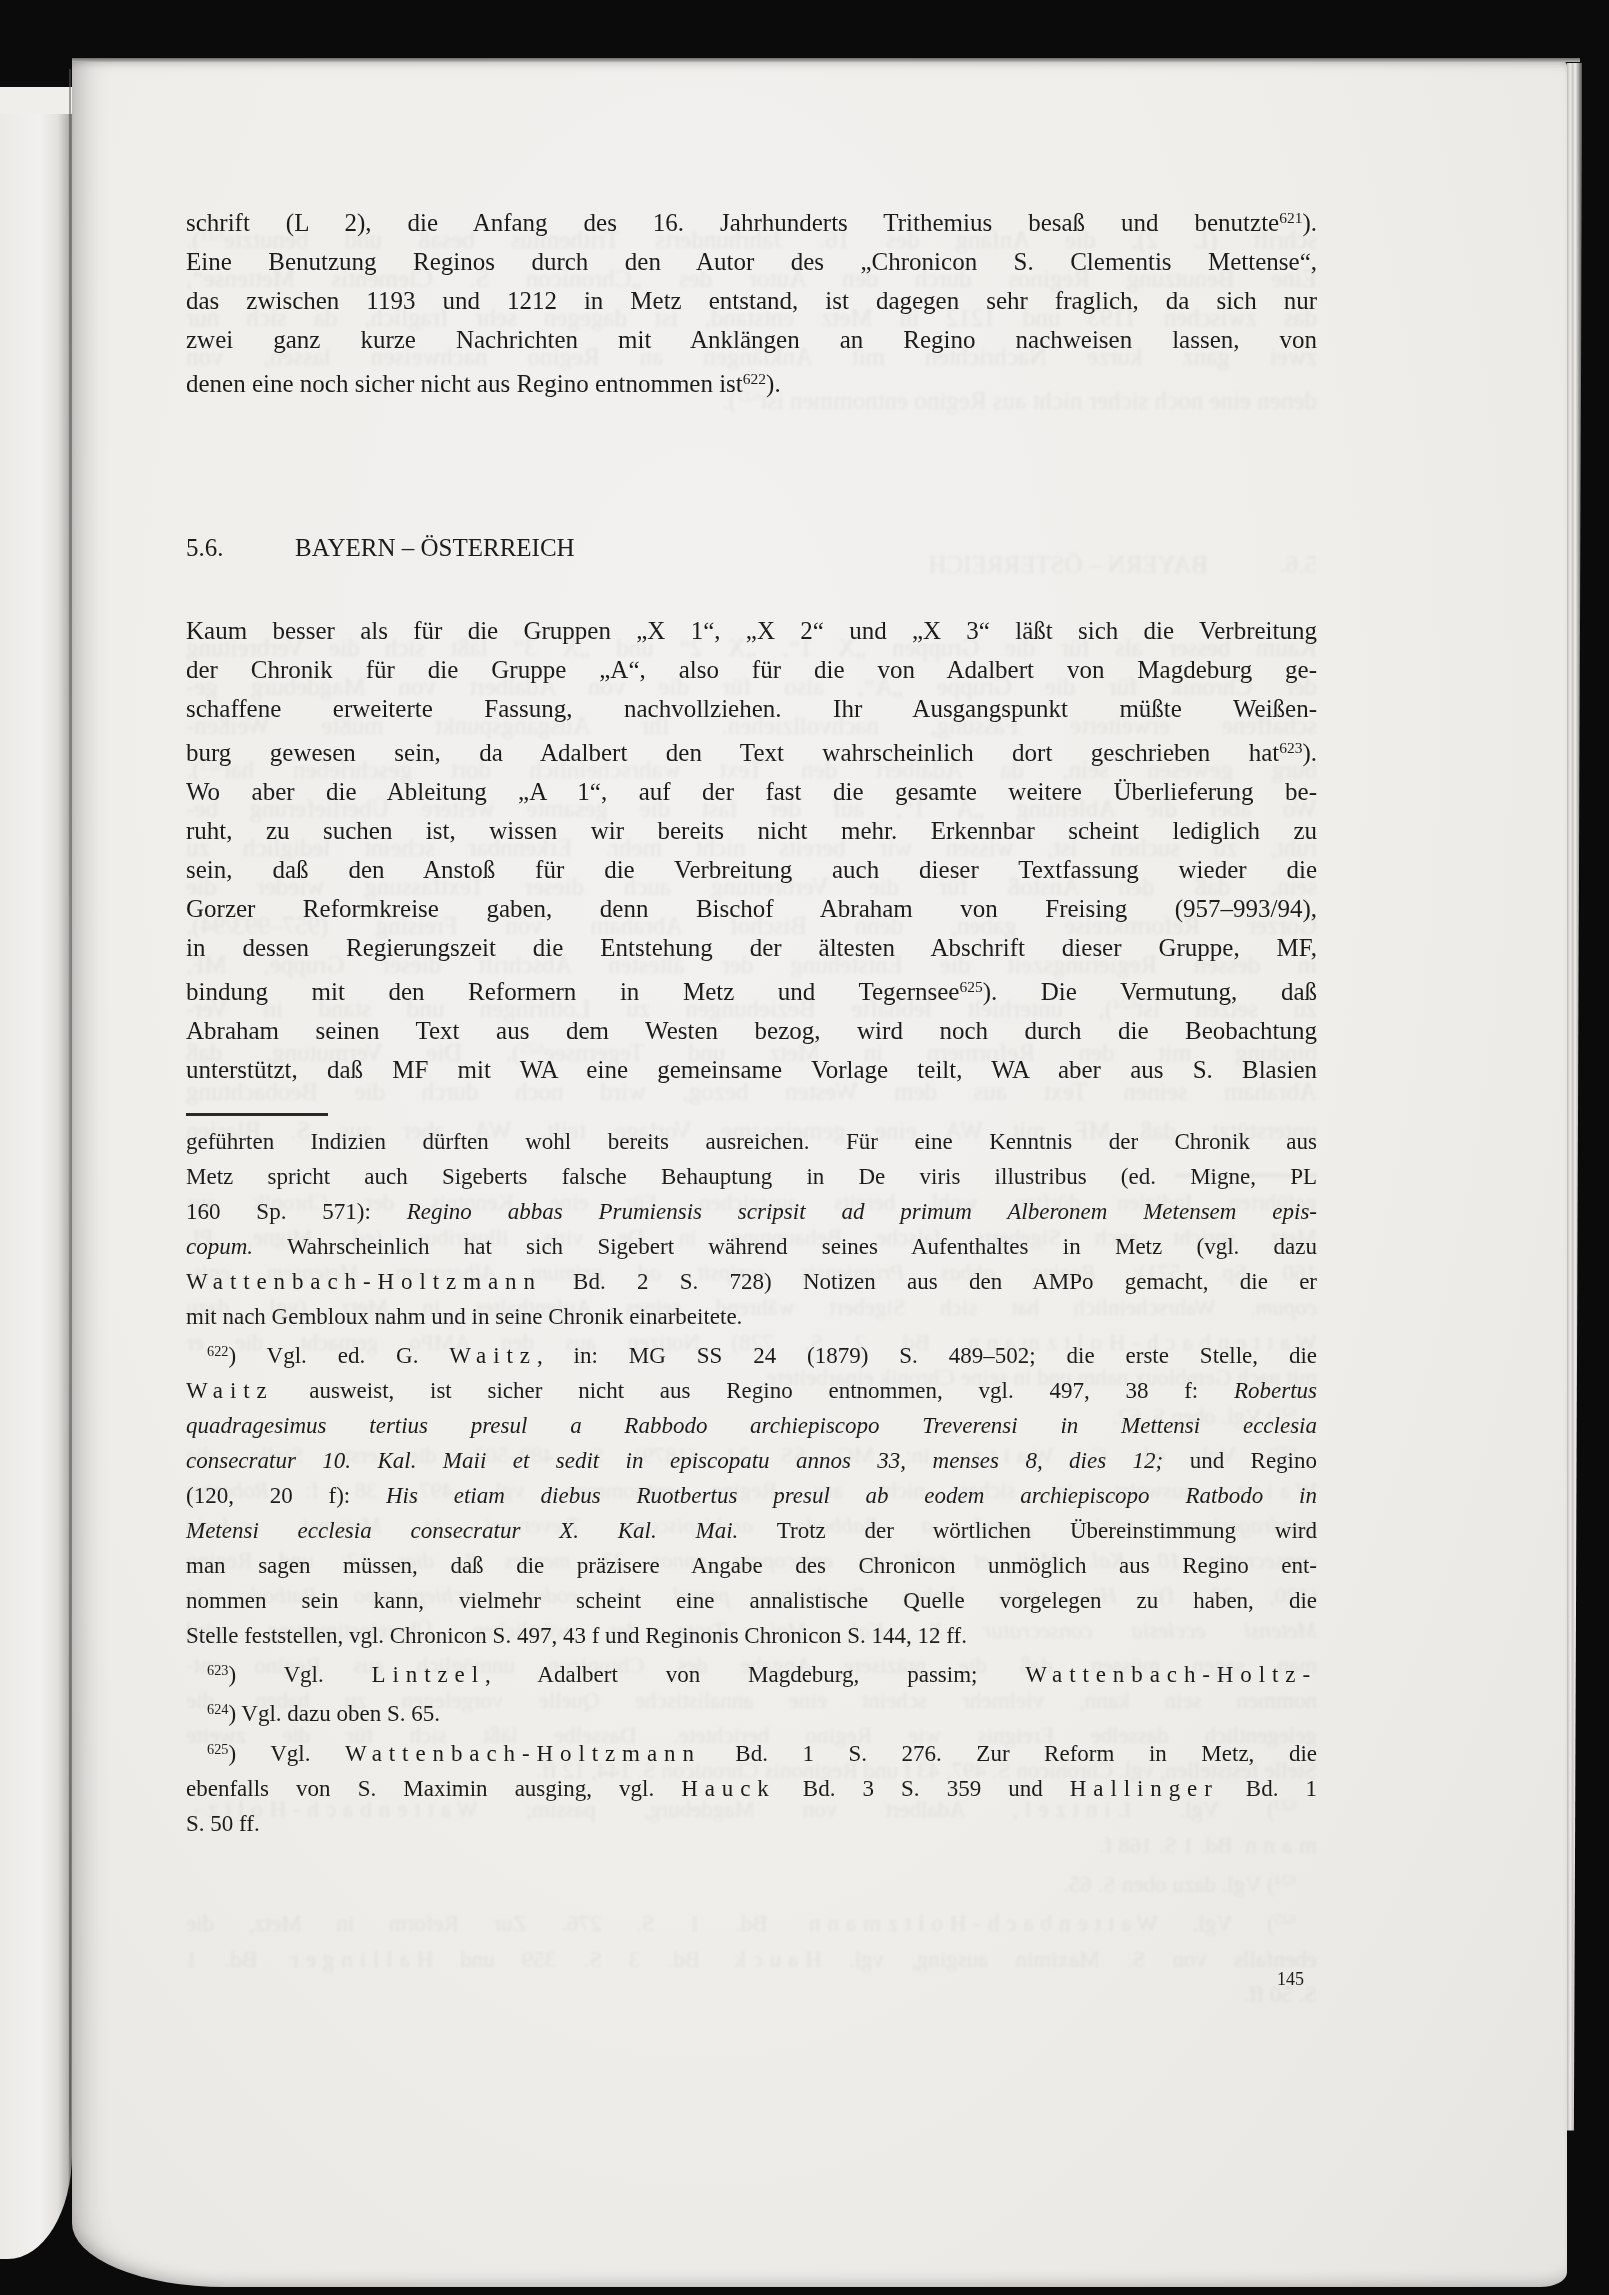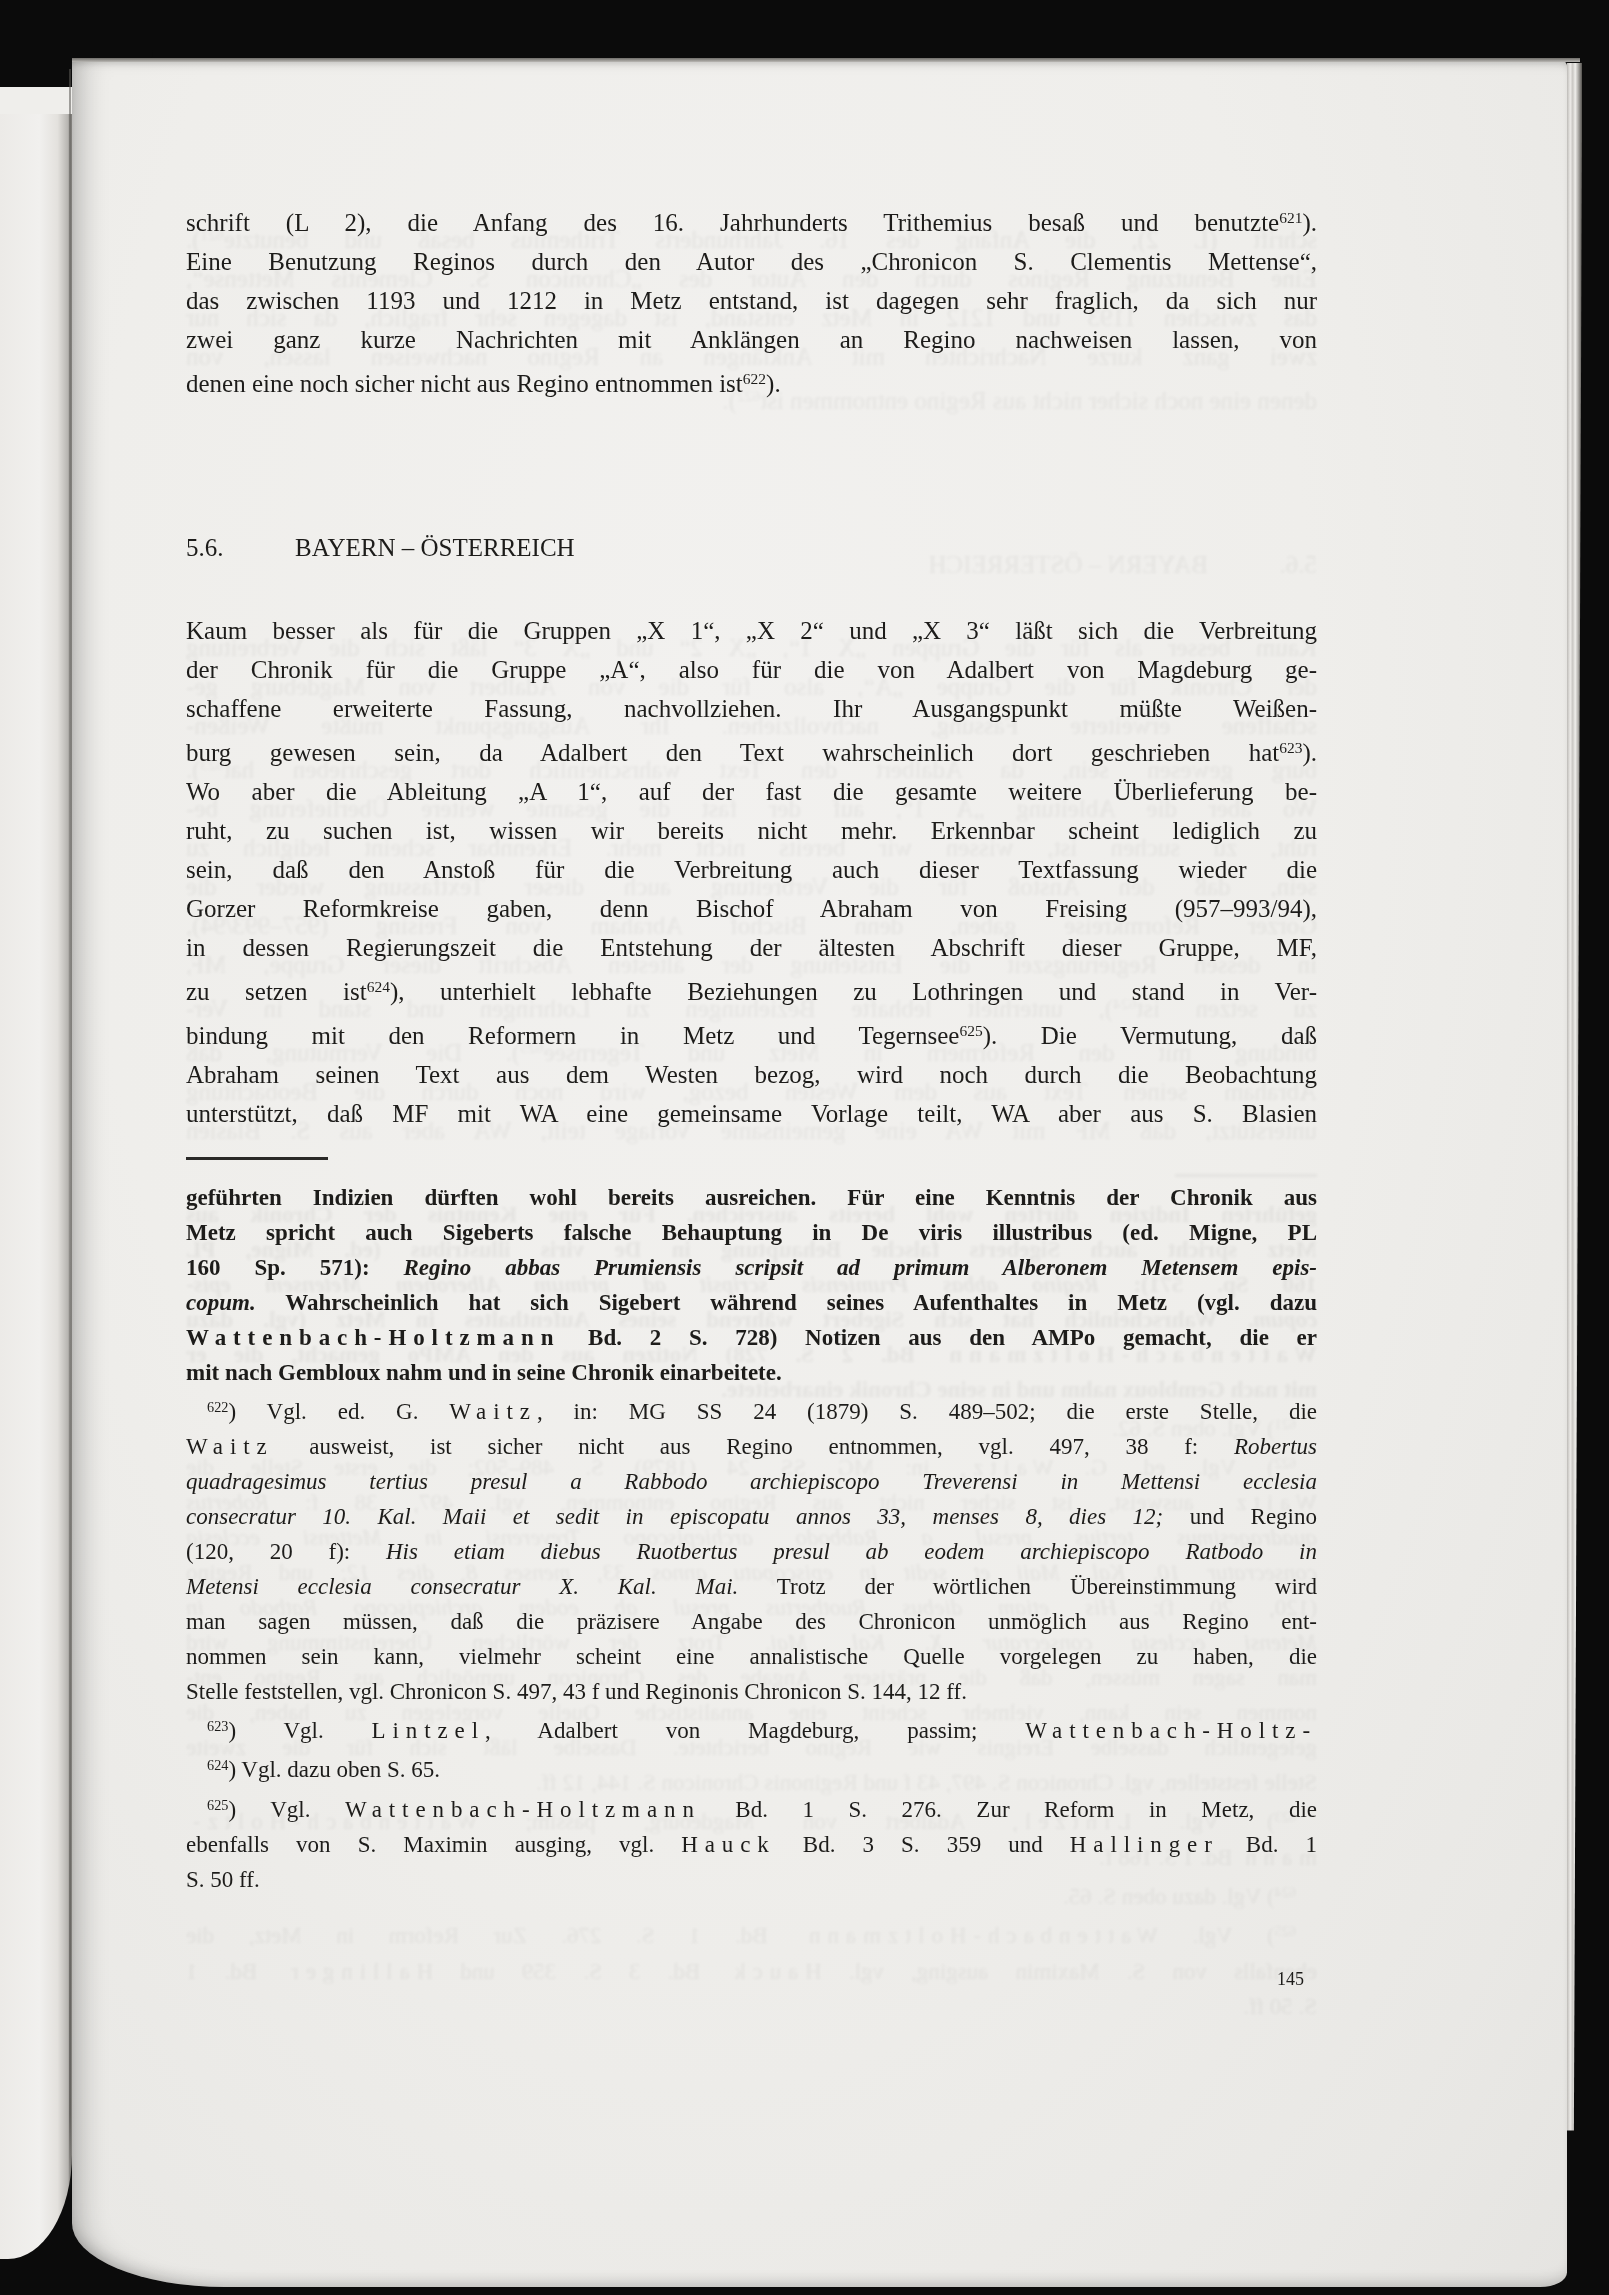--- a/index.html
+++ b/index.html
@@ -34,21 +34,21 @@
     transform:scaleX(-1);filter:blur(1.6px);opacity:0.055;pointer-events:none;}
   .b{font-size:25px;line-height:39px;}
   .f{font-size:23px;line-height:35px;}
   .ln{text-align:justify;text-align-last:justify;}
   .ln.end{text-align-last:left;}
   .ln.ind{text-indent:21px;}
   .heading{margin-top:125px;}
   .hlabel{display:inline-block;width:109px;}
   .para2{margin-top:44px;}
   .fnrule{margin-top:24px;width:142px;height:2.4px;background:#2a2927;}
-  .fns{margin-top:20px;font-weight:bold;}
+  .fns{margin-top:8px;}
   .i{font-style:italic;}
   .sp{letter-spacing:0.30em;}
   .sup{font-size:0.62em;vertical-align:0.52em;letter-spacing:normal;}
   .pagenum{position:absolute;left:114px;top:1908px;width:1118px;text-align:right;
     font-size:18px;color:#1d1c1a;}
 </style>
 </head>
 <body>
 
 <div class="photo">
@@ -134,21 +134,20 @@
         <div class="b para2">
           <div class="ln"><span>Kaum besser als für die Gruppen „X 1“, „X 2“ und „X 3“ läßt sich die Verbreitung</span></div>
           <div class="ln"><span>der Chronik für die Gruppe „A“, also für die von Adalbert von Magdeburg ge-</span></div>
           <div class="ln"><span>schaffene erweiterte Fassung, nachvollziehen. Ihr Ausgangspunkt müßte Weißen-</span></div>
           <div class="ln"><span>burg gewesen sein, da Adalbert den Text wahrscheinlich dort geschrieben hat</span><span class="sup">623</span><span>).</span></div>
           <div class="ln"><span>Wo aber die Ableitung „A 1“, auf der fast die gesamte weitere Überlieferung be-</span></div>
           <div class="ln"><span>ruht, zu suchen ist, wissen wir bereits nicht mehr. Erkennbar scheint lediglich zu</span></div>
           <div class="ln"><span>sein, daß den Anstoß für die Verbreitung auch dieser Textfassung wieder die</span></div>
           <div class="ln"><span>Gorzer Reformkreise gaben, denn Bischof Abraham von Freising (957–993/94),</span></div>
           <div class="ln"><span>in dessen Regierungszeit die Entstehung der ältesten Abschrift dieser Gruppe, MF,</span></div>
-          <div class="ln"><span>zu setzen ist</span><span class="sup">624</span><span>), unterhielt lebhafte Beziehungen zu Lothringen und stand in Ver-</span></div>
           <div class="ln"><span>bindung mit den Reformern in Metz und Tegernsee</span><span class="sup">625</span><span>). Die Vermutung, daß</span></div>
           <div class="ln"><span>Abraham seinen Text aus dem Westen bezog, wird noch durch die Beobachtung</span></div>
           <div class="ln"><span>unterstützt, daß MF mit WA eine gemeinsame Vorlage teilt, WA aber aus S. Blasien</span></div>
         </div>
         <div class="fnrule"></div>
         <div class="f fns">
           <div class="ln"><span>geführten Indizien dürften wohl bereits ausreichen. Für eine Kenntnis der Chronik aus</span></div>
           <div class="ln"><span>Metz spricht auch Sigeberts falsche Behauptung in De viris illustribus (ed. Migne, PL</span></div>
           <div class="ln"><span>160 Sp. 571): </span><span class="i">Regino abbas Prumiensis scripsit ad primum Alberonem Metensem epis-</span></div>
           <div class="ln"><span class="i">copum.</span><span> Wahrscheinlich hat sich Sigebert während seines Aufenthaltes in Metz (vgl. dazu</span></div>

